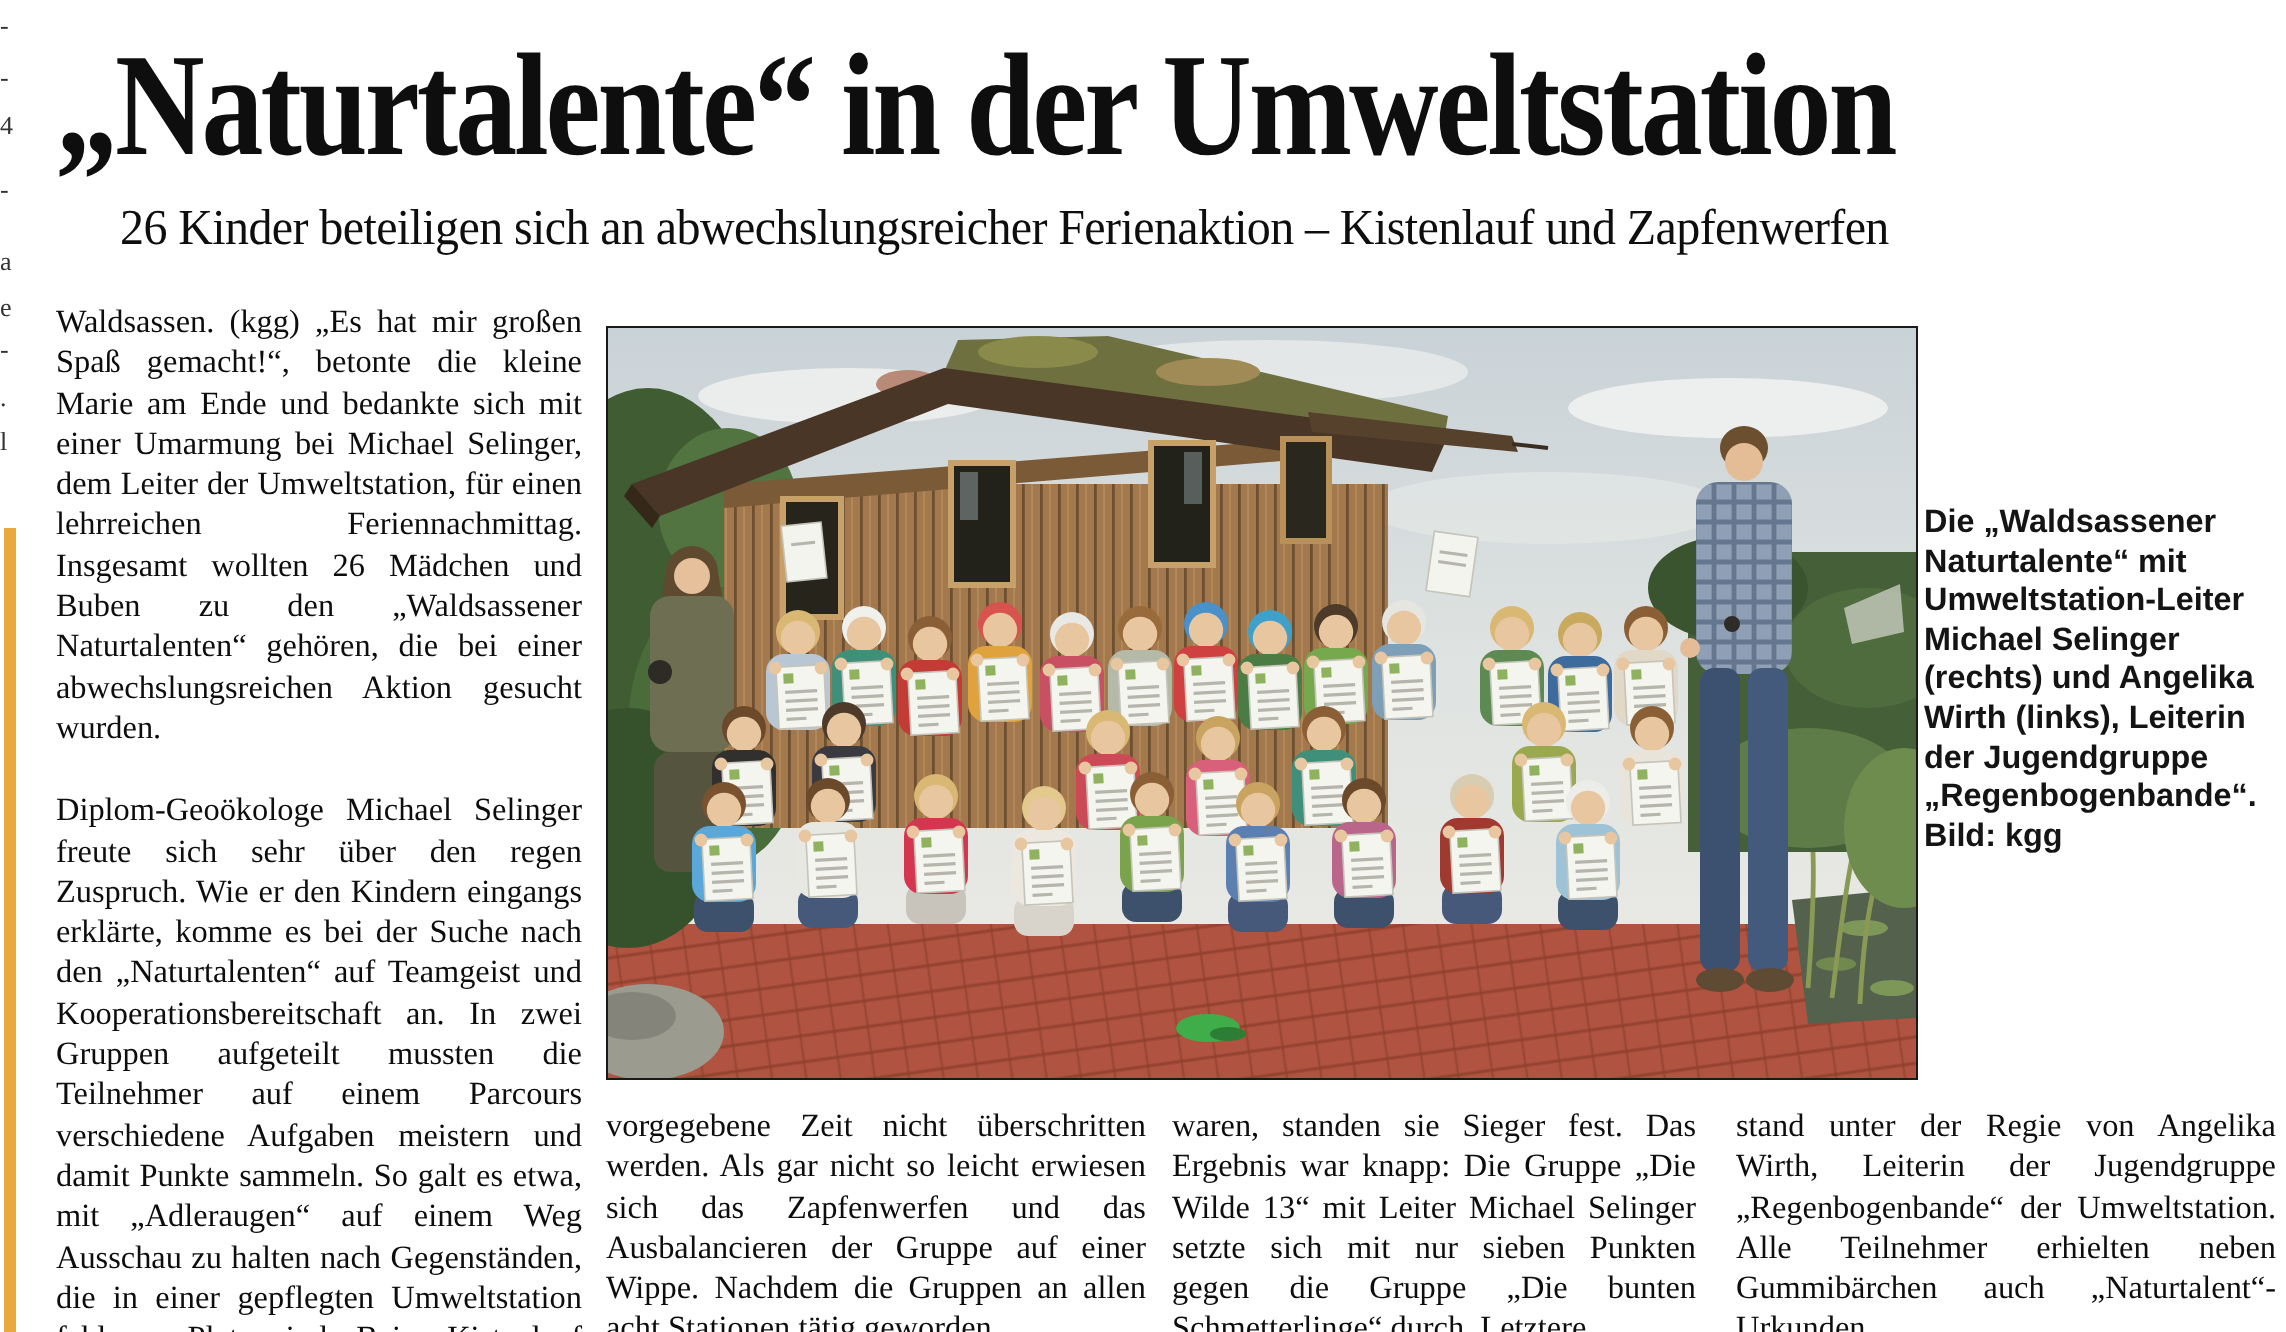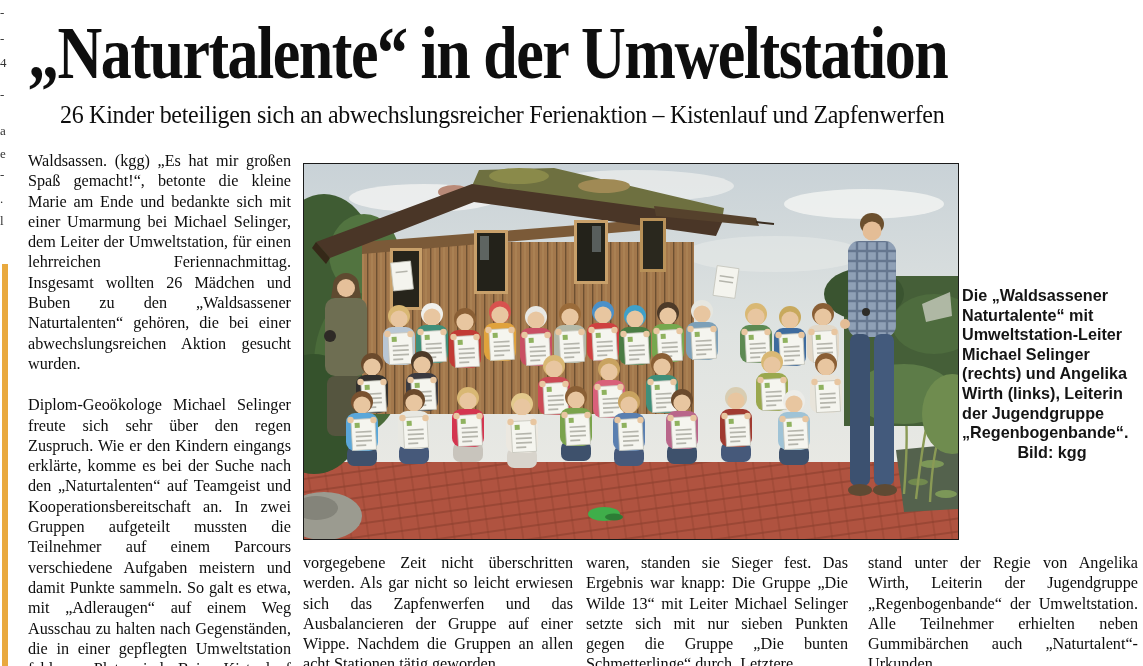--- a/index.html
+++ b/index.html
@@ -33,25 +33,25 @@
   .col3{left:586px;top:553px;width:262px;}
   .col4{left:868px;top:553px;width:270px;}
   
   .photo-frame{
     position:absolute;left:303px;top:163px;width:654px;height:375px;
     border:1px solid #1a1a1a;background:#dfe2e0;
   }
   .photo-frame svg{display:block;}
   
   .caption{
-    position:absolute;left:962px;top:286px;width:180px;
+    position:absolute;left:962px;top:252px;width:180px;
     font-family:"Liberation Sans",sans-serif;font-weight:bold;
     font-size:16.2px;line-height:19.6px;color:#141414;text-align:left;
   }
-  .caption .credit{display:block;text-align:center;margin-top:0px;}
+  .caption .credit{display:block;text-align:left;margin-top:0px;}
 </style>
 </head>
 <body>
 
 <div class="page">
 
   <span class="frag" style="top:6px">-</span>
   <span class="frag" style="top:32px">-</span>
   <span class="frag" style="top:56px">4</span>
   <span class="frag" style="top:88px">-</span>

